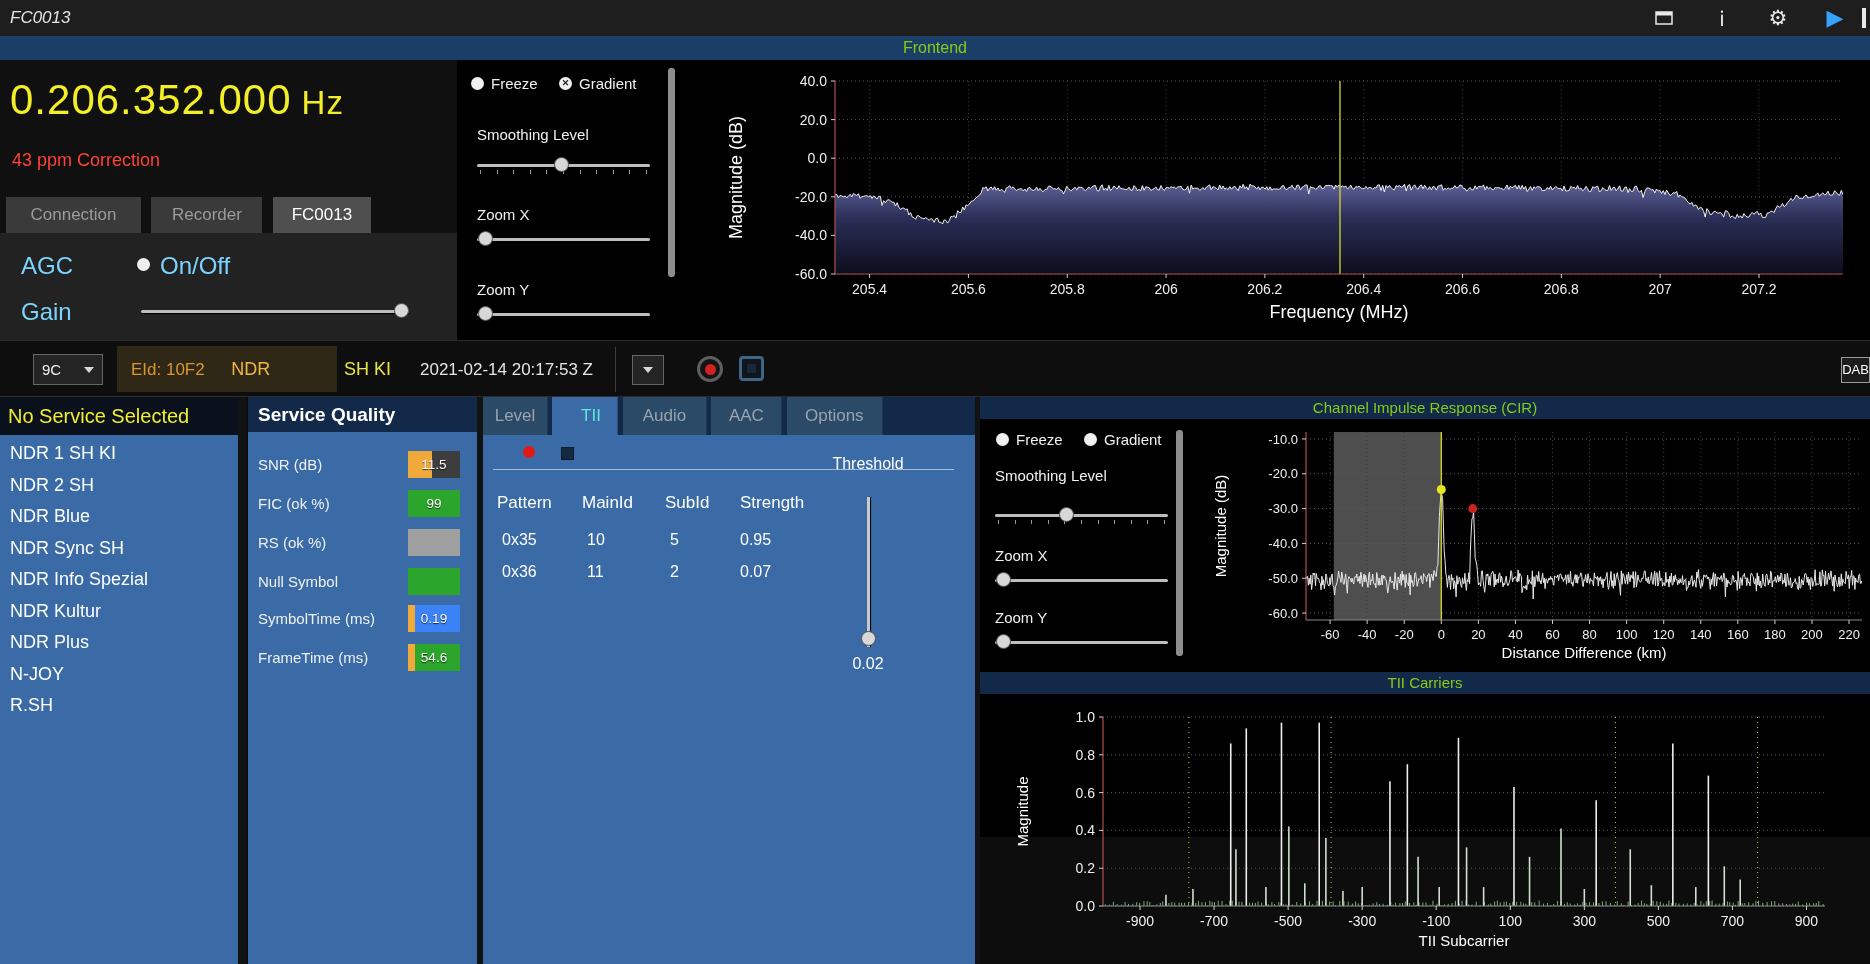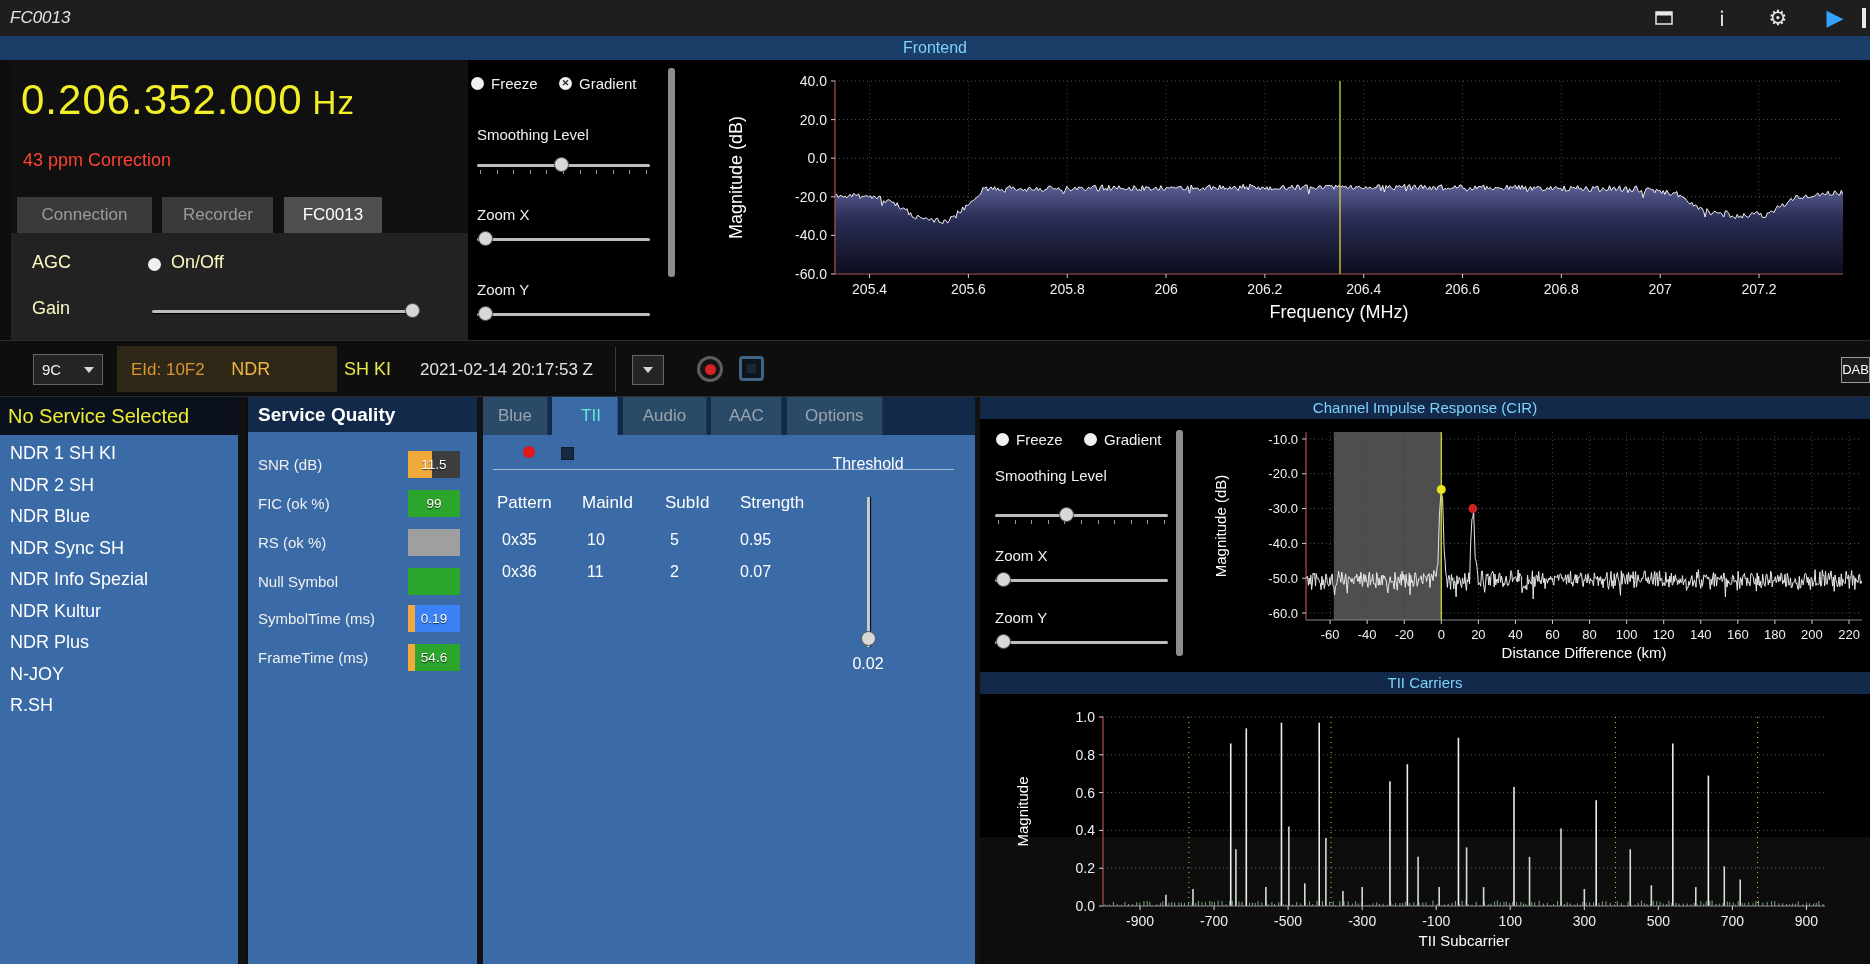--- a/index.html
+++ b/index.html
@@ -6,35 +6,35 @@
   .app{position:relative;width:1870px;height:964px;background:#0d0d0d;overflow:hidden;
        font-family:"Liberation Sans",sans-serif;color:#e8e8e8;}
   .abs{position:absolute;}
 
   
   .titlebar{position:absolute;left:0;top:0;width:1870px;height:36px;background:#1e1e1e;}
   .titlebar .title{position:absolute;left:10px;top:0;line-height:36px;font-style:italic;font-size:17px;color:#e4e4e4;}
   .tb-icon{position:absolute;top:5px;width:30px;height:26px;display:flex;align-items:center;justify-content:center;font-size:19px;color:#e8e8e8;cursor:default;}
 
   
-  .hdrbar{position:absolute;background:#1b3e68;color:#7dd3fc;text-align:center;}
+  .hdrbar{position:absolute;background:#1b3e68;color:#84cc16;text-align:center;}
   .navybar{background:#13294a;}
 
   
-  .freq-panel{position:absolute;left:0;top:60px;width:457px;height:280px;background:#101010;margin-left:11px;}
+  .freq-panel{position:absolute;left:0;top:60px;width:457px;height:280px;background:#101010;}
   .freq-text{position:absolute;left:10px;top:16px;font-size:42px;color:#f2ee28;letter-spacing:1px;}
   .freq-unit{font-size:33px;margin-left:10px;}
   .correction{position:absolute;left:12px;top:90px;font-size:18px;color:#ff4233;}
   .ftabs{position:absolute;left:6px;top:137px;height:36px;white-space:nowrap;}
   .ftab{display:inline-block;height:36px;line-height:36px;padding:0;text-align:center;font-size:17px;
         background:#3a3a3a;color:#9b9b9b;margin-right:6px;vertical-align:top;}
   .ftab.active{background:#4f4f4f;color:#ffffff;}
   .ftab-content{position:absolute;left:0;top:173px;width:457px;height:107px;background:#222222;}
   .lbl{font-size:15px;color:#f0f0f0;}
-  .biglbl{font-size:18px;color:#fef9c3;}
+  .biglbl{font-size:24px;color:#7dd3fc;}
 
   
   .radio{width:13px;height:13px;border-radius:50%;background:#f0f0f0;display:flex;align-items:center;justify-content:center;
          font-size:9px;font-weight:bold;color:#1c1c1c;line-height:1;}
 
   
   .slider{position:absolute;height:18px;}
   .slider .track{position:absolute;left:0;right:0;top:7px;height:3px;background:#bdbdbd;border-radius:2px;box-shadow:0 1px 1px #000;}
   .slider .handle{position:absolute;top:0;width:15px;height:15px;border-radius:50%;background:#d8d8d8;border:1px solid #4d4d4d;box-sizing:border-box;}
   .slider .ticks{position:absolute;left:3px;right:3px;top:13px;display:flex;justify-content:space-between;}
@@ -301,21 +301,21 @@
     <div class="qbar" style="left: 160px; top: 247px; background: rgb(61, 61, 61);">
       <div class="fill" style="background: rgb(44, 165, 44); width: 86%; left: 14%;"></div>
         <div class="lead" style="background: rgb(242, 169, 59); width: 14%;"></div>
         <span class="txt">54.6</span>
     </div>
   </div>
   <div class="gapstrip" style="left:477px;width:6px;"></div>
 
   <div class="abs" style="left:483px;top:397px;width:492px;height:567px;background:#3a6ba6;">
     <div class="abs" style="left:0;top:0;width:492px;height:38px;background:#13294a;white-space:nowrap;">
-      <div class="dtab" style="width:65px;">Blue</div>
+      <div class="dtab" style="width:65px;">Level</div>
       <div class="dtab active" style="width:66px;">TII</div>
       <div class="dtab" style="width:84px;">Audio</div>
       <div class="dtab" style="width:71px;">AAC</div>
       <div class="dtab" style="width:96px;">Options</div>
     </div>
 
     <div class="abs" style="left:40px;top:49px;width:12px;height:12px;border-radius:50%;background:#e01818;"></div>
     <div class="abs" style="left:78px;top:50px;width:11px;height:11px;background:#152a40;border:1px solid #0e1c2c;"></div>
     <div class="abs" style="left:10px;top:72px;width:461px;height:1px;background:rgba(255,255,255,.55);"></div>
 

